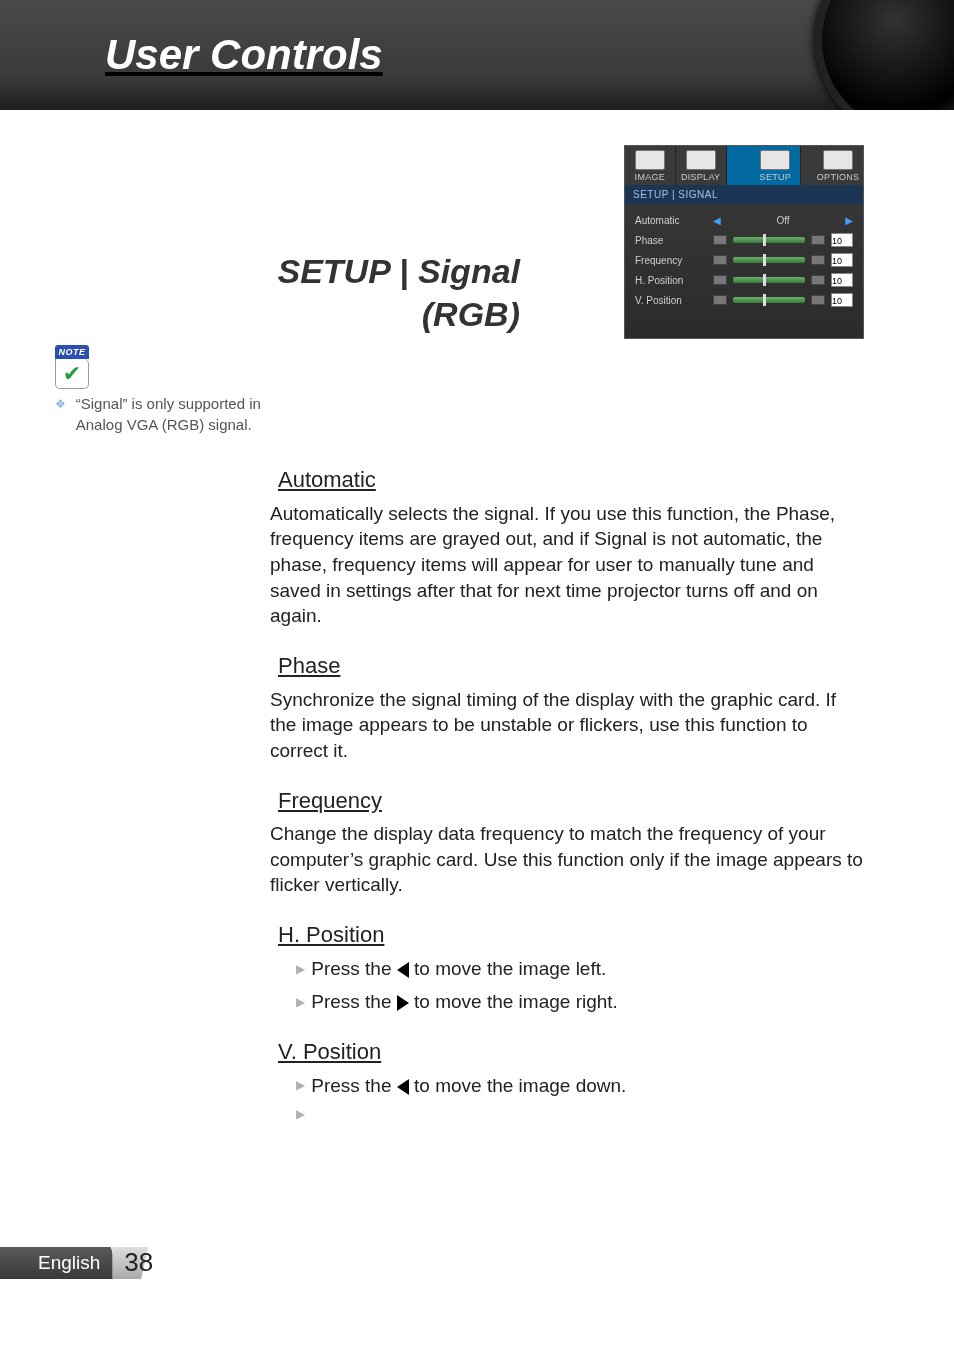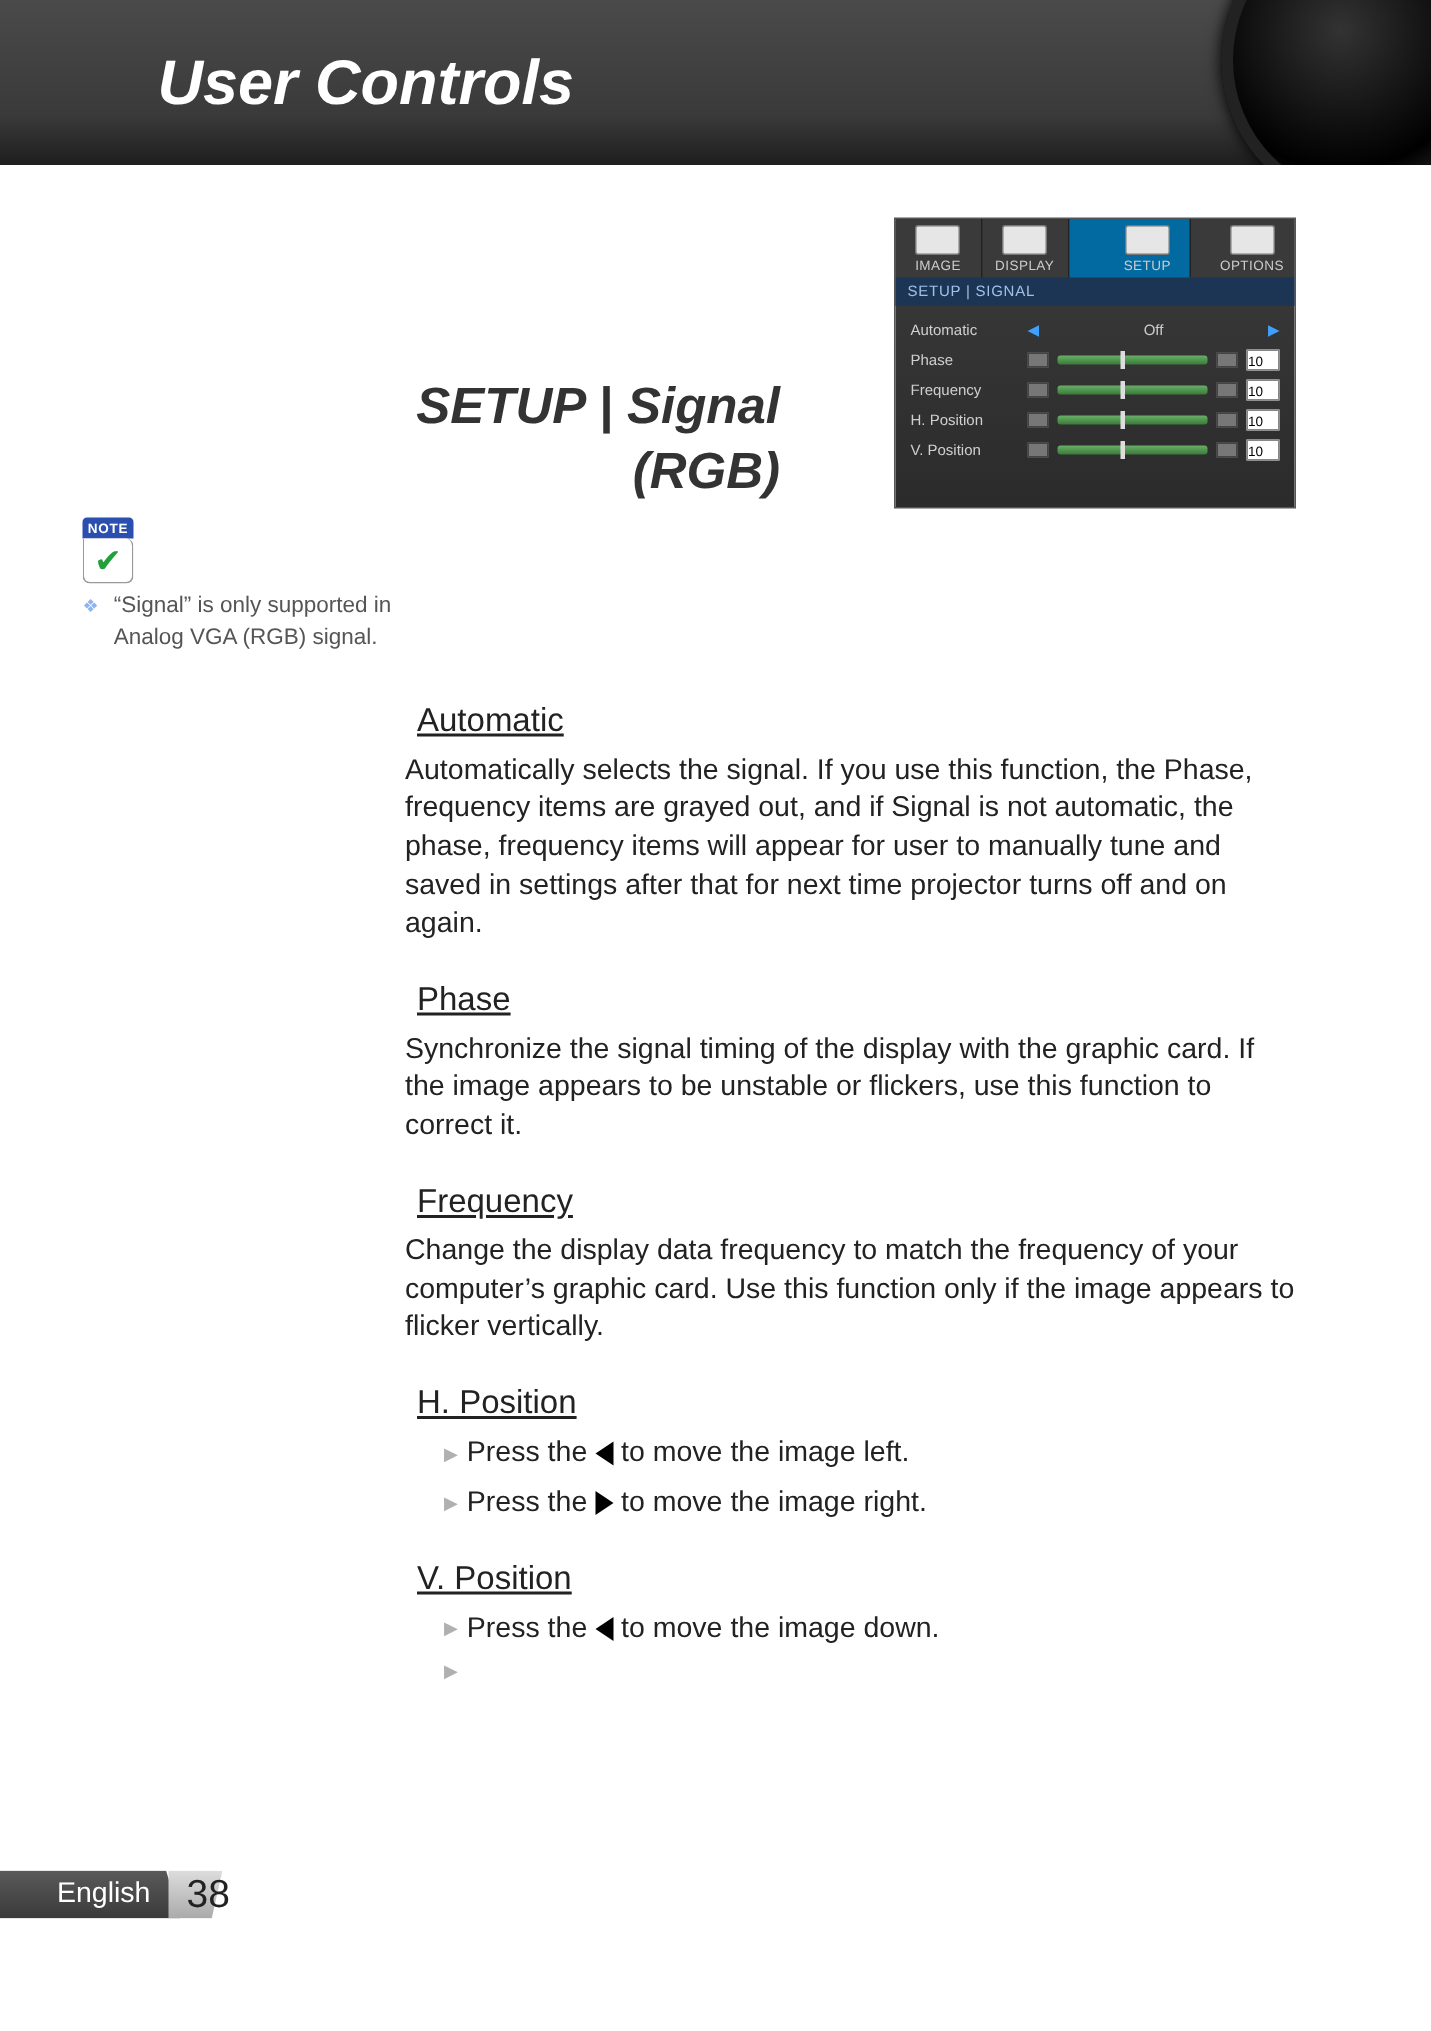--- a/index.html
+++ b/index.html
@@ -13,20 +13,21 @@
   }
   .header-band {
     width: 100%;
     height: 110px;
     background: linear-gradient(#4a4a4a 0%, #3a3a3a 70%, #1e1e1e 100%);
     display: flex;
     align-items: center;
     padding-left: 105px;
     position: relative;
     overflow: hidden;
+    text-decoration: underline;
   }
   .header-band h1 {
     color: #fff;
     font-style: italic;
     font-weight: bold;
     font-size: 42px;
   }
   .lens {
     position: absolute;
     top: -60px;
@@ -46,21 +47,21 @@
     width: 370px;
     margin-top: 140px;
     margin-left: 150px;
     line-height: 1.25;
   }
   
   .osd {
     position: absolute;
     top: 145px;
     right: 90px;
-    width: 268px;
+    width: 240px;
     background: linear-gradient(#3b3b3b, #2b2b2b);
     border: 1px solid #555;
     font-size: 10px;
     color: #ccc;
   }
   .osd-tabs {
     display: flex;
     background: #3a3a3a;
   }
   .osd-tab {
@@ -140,20 +141,21 @@
   .note-badge {
     width: 34px;
     height: 44px;
     position: relative;
     margin-bottom: 4px;
   }
   .note-badge .nb-top {
     width: 34px; height: 14px; background: #2b4fae; color: #fff; font-size: 9px;
     text-align: center; line-height: 14px; font-weight: bold; letter-spacing: 0.5px;
     border-radius: 3px 3px 0 0;
+    font-style: italic;
   }
   .note-badge .nb-body {
     width: 34px; height: 30px; background: #fff; border: 1px solid #999; border-top: none;
     display:flex; align-items:center; justify-content:center; font-size: 22px; color: #22a03a;
     border-radius: 0 5px 5px 5px;
   }
   .note-bullet {
     display: flex;
     gap: 10px;
     line-height: 1.4;

